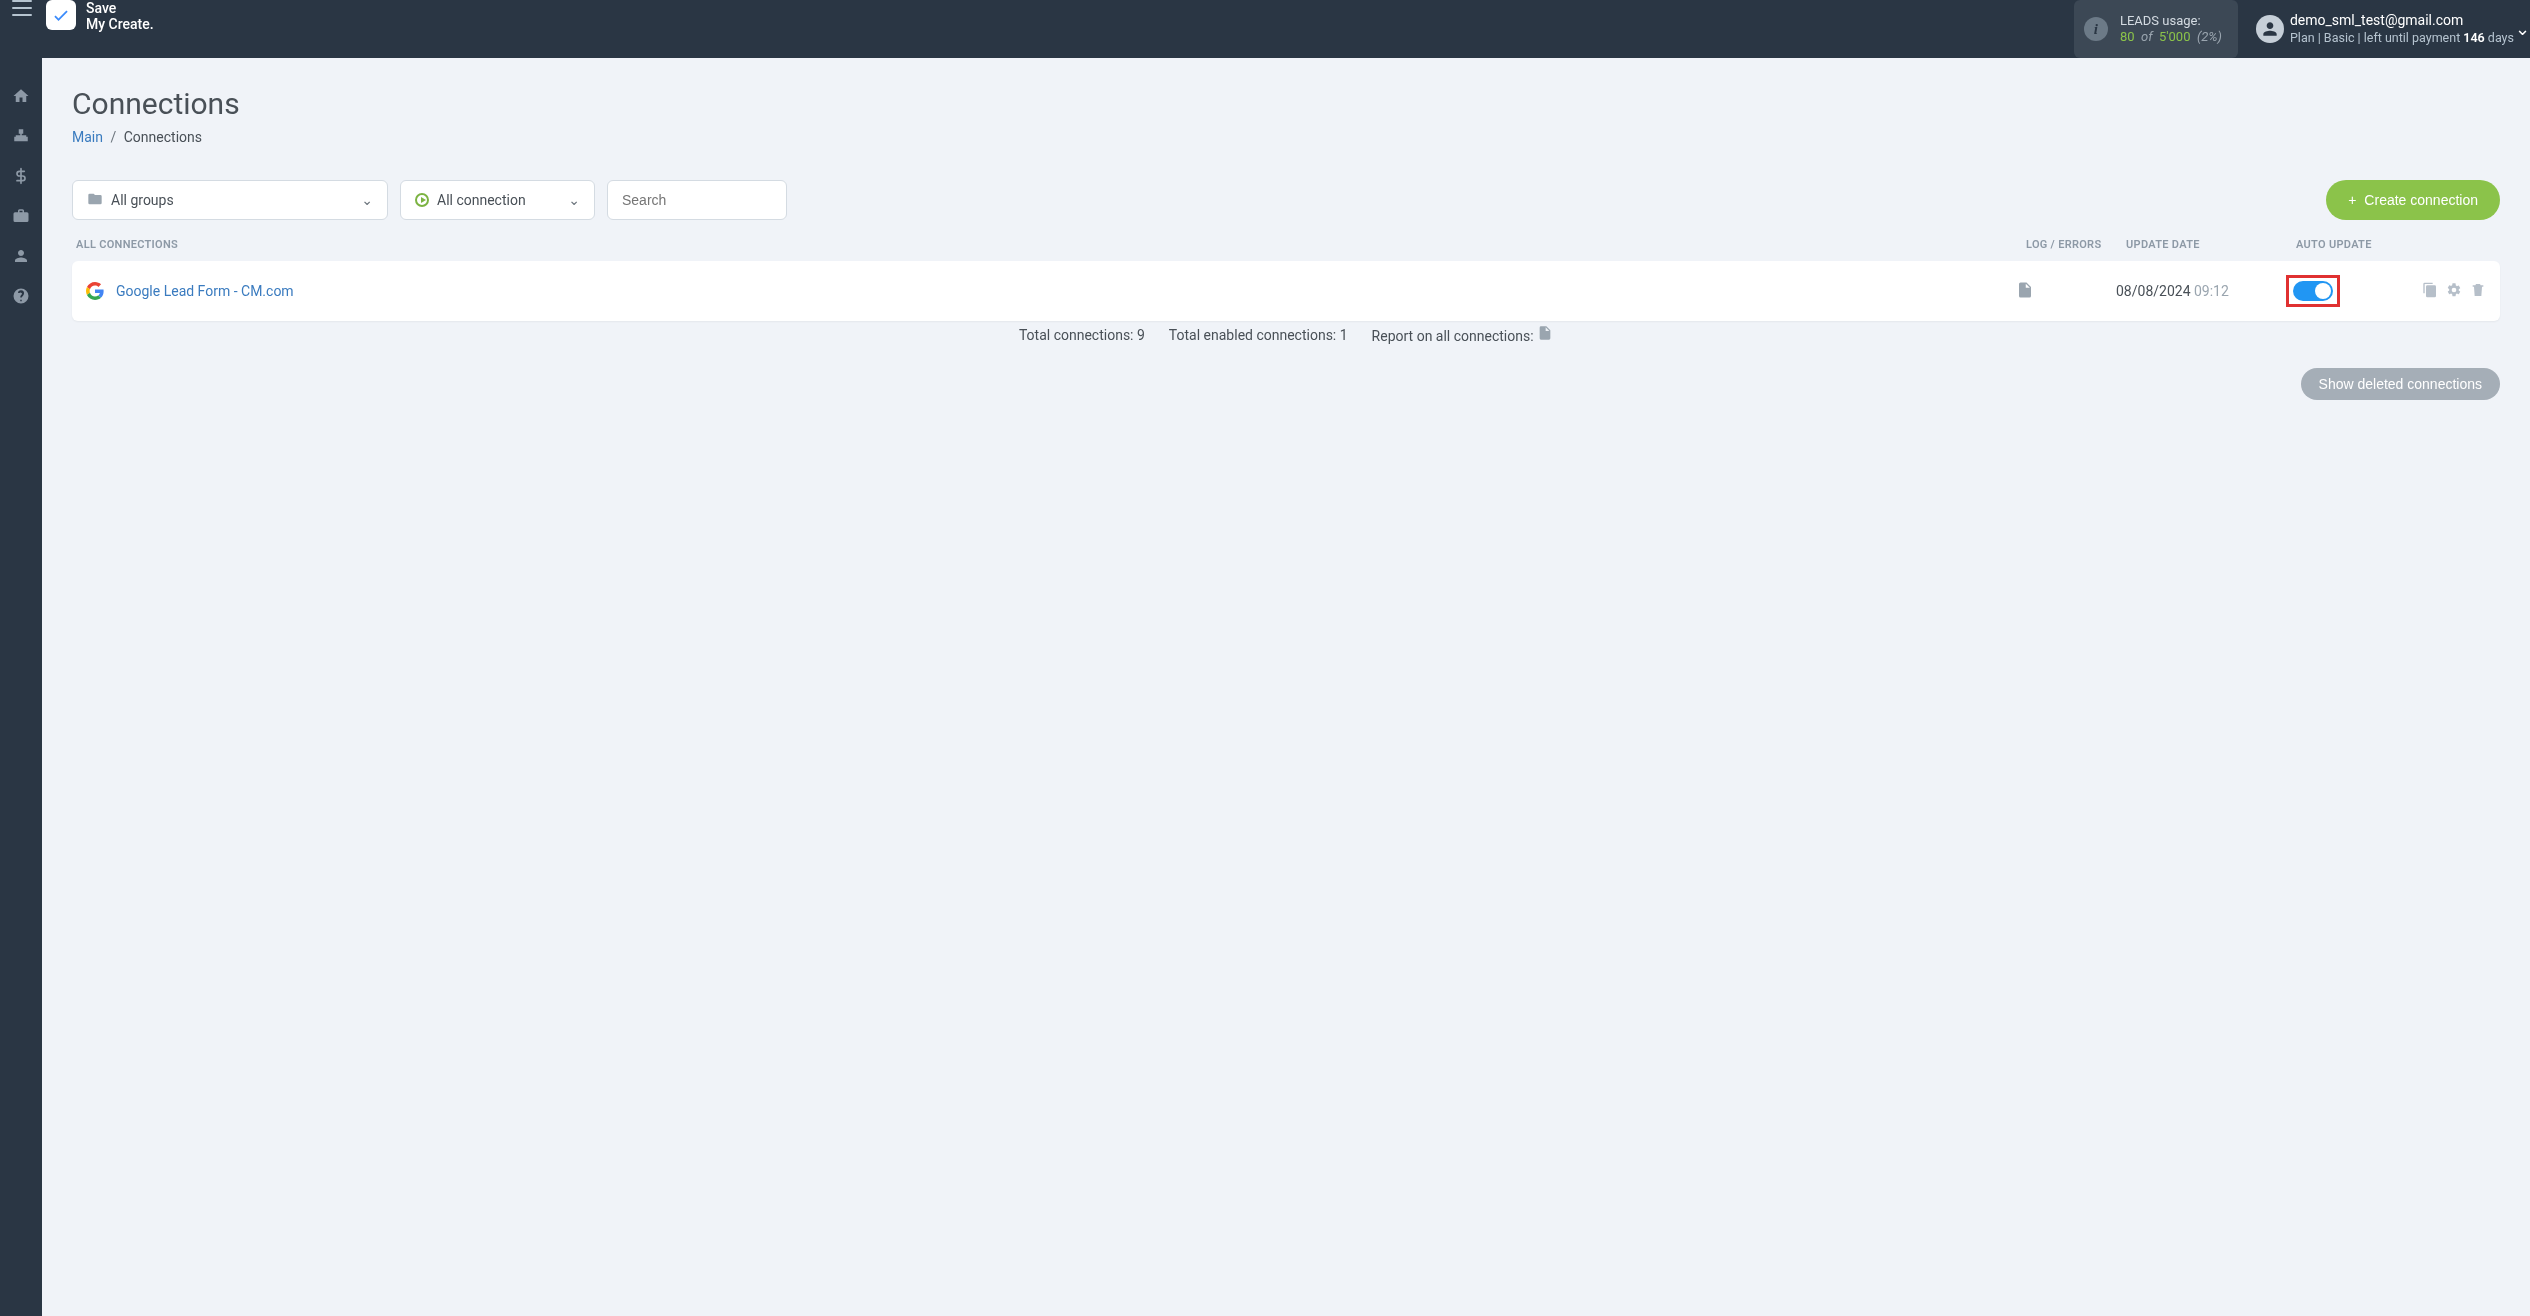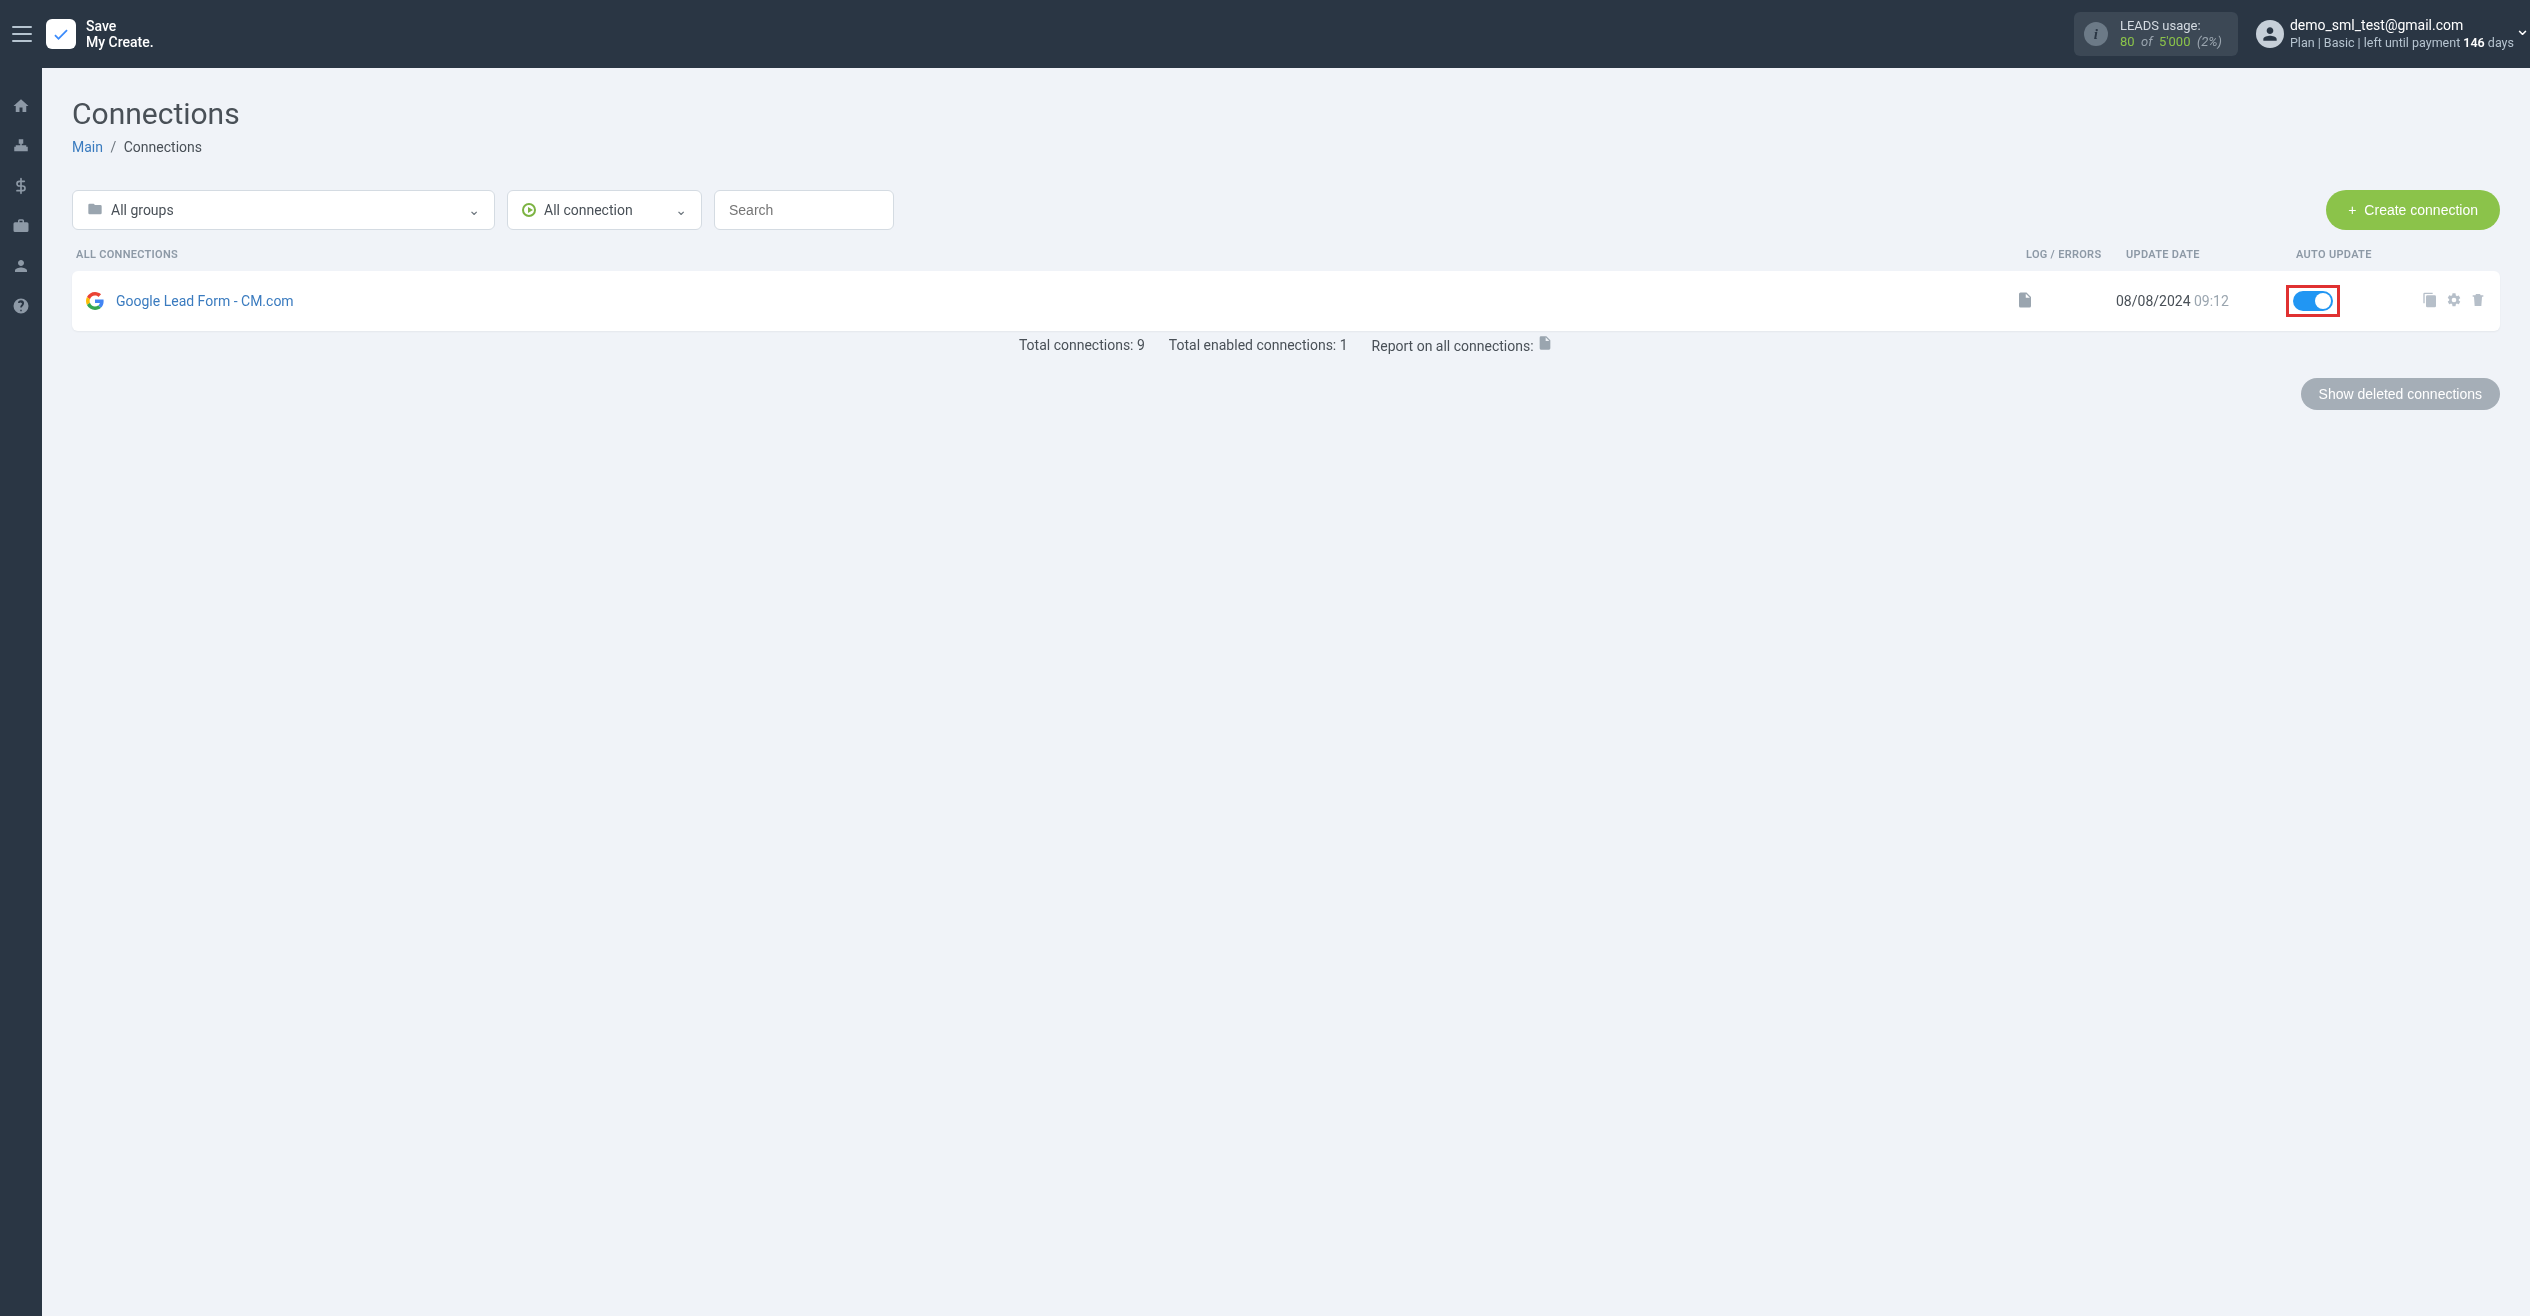--- a/index.html
+++ b/index.html
@@ -4,23 +4,22 @@
 <style>
 * { margin: 0; padding: 0; box-sizing: border-box; }
 body {
   font-family: -apple-system, BlinkMacSystemFont, "Segoe UI", Roboto, Arial, sans-serif;
   background: #f0f3f8;
   color: #495057;
   font-size: 14px;
 }
 .top-bar {
   background: #2a3644;
-  height: 68px;
-  display: flex;
-  align-items: center;
+  height: 58px;
+  display: flex;
   color: #fff;
   padding: 0 16px 0 12px;
   position: relative;
 }
 .hamburger-icon {
   width: 20px;
   height: 16px;
   display: flex;
   flex-direction: column;
   justify-content: space-between;
@@ -167,21 +166,21 @@
   align-items: center;
   gap: 8px;
   cursor: pointer;
   position: relative;
   color: #495057;
 }
 .select-box .chev {
   margin-left: auto;
   color: #6c757d;
 }
-.select-groups { width: 423px; }
+.select-groups { width: 316px; }
 .select-conn { width: 195px; }
 .folder-ic { color: #9aa5af; }
 .play-ic {
   width: 14px;
   height: 14px;
   border: 2px solid #7cb342;
   border-radius: 50%;
   display: flex;
   align-items: center;
   justify-content: center;

